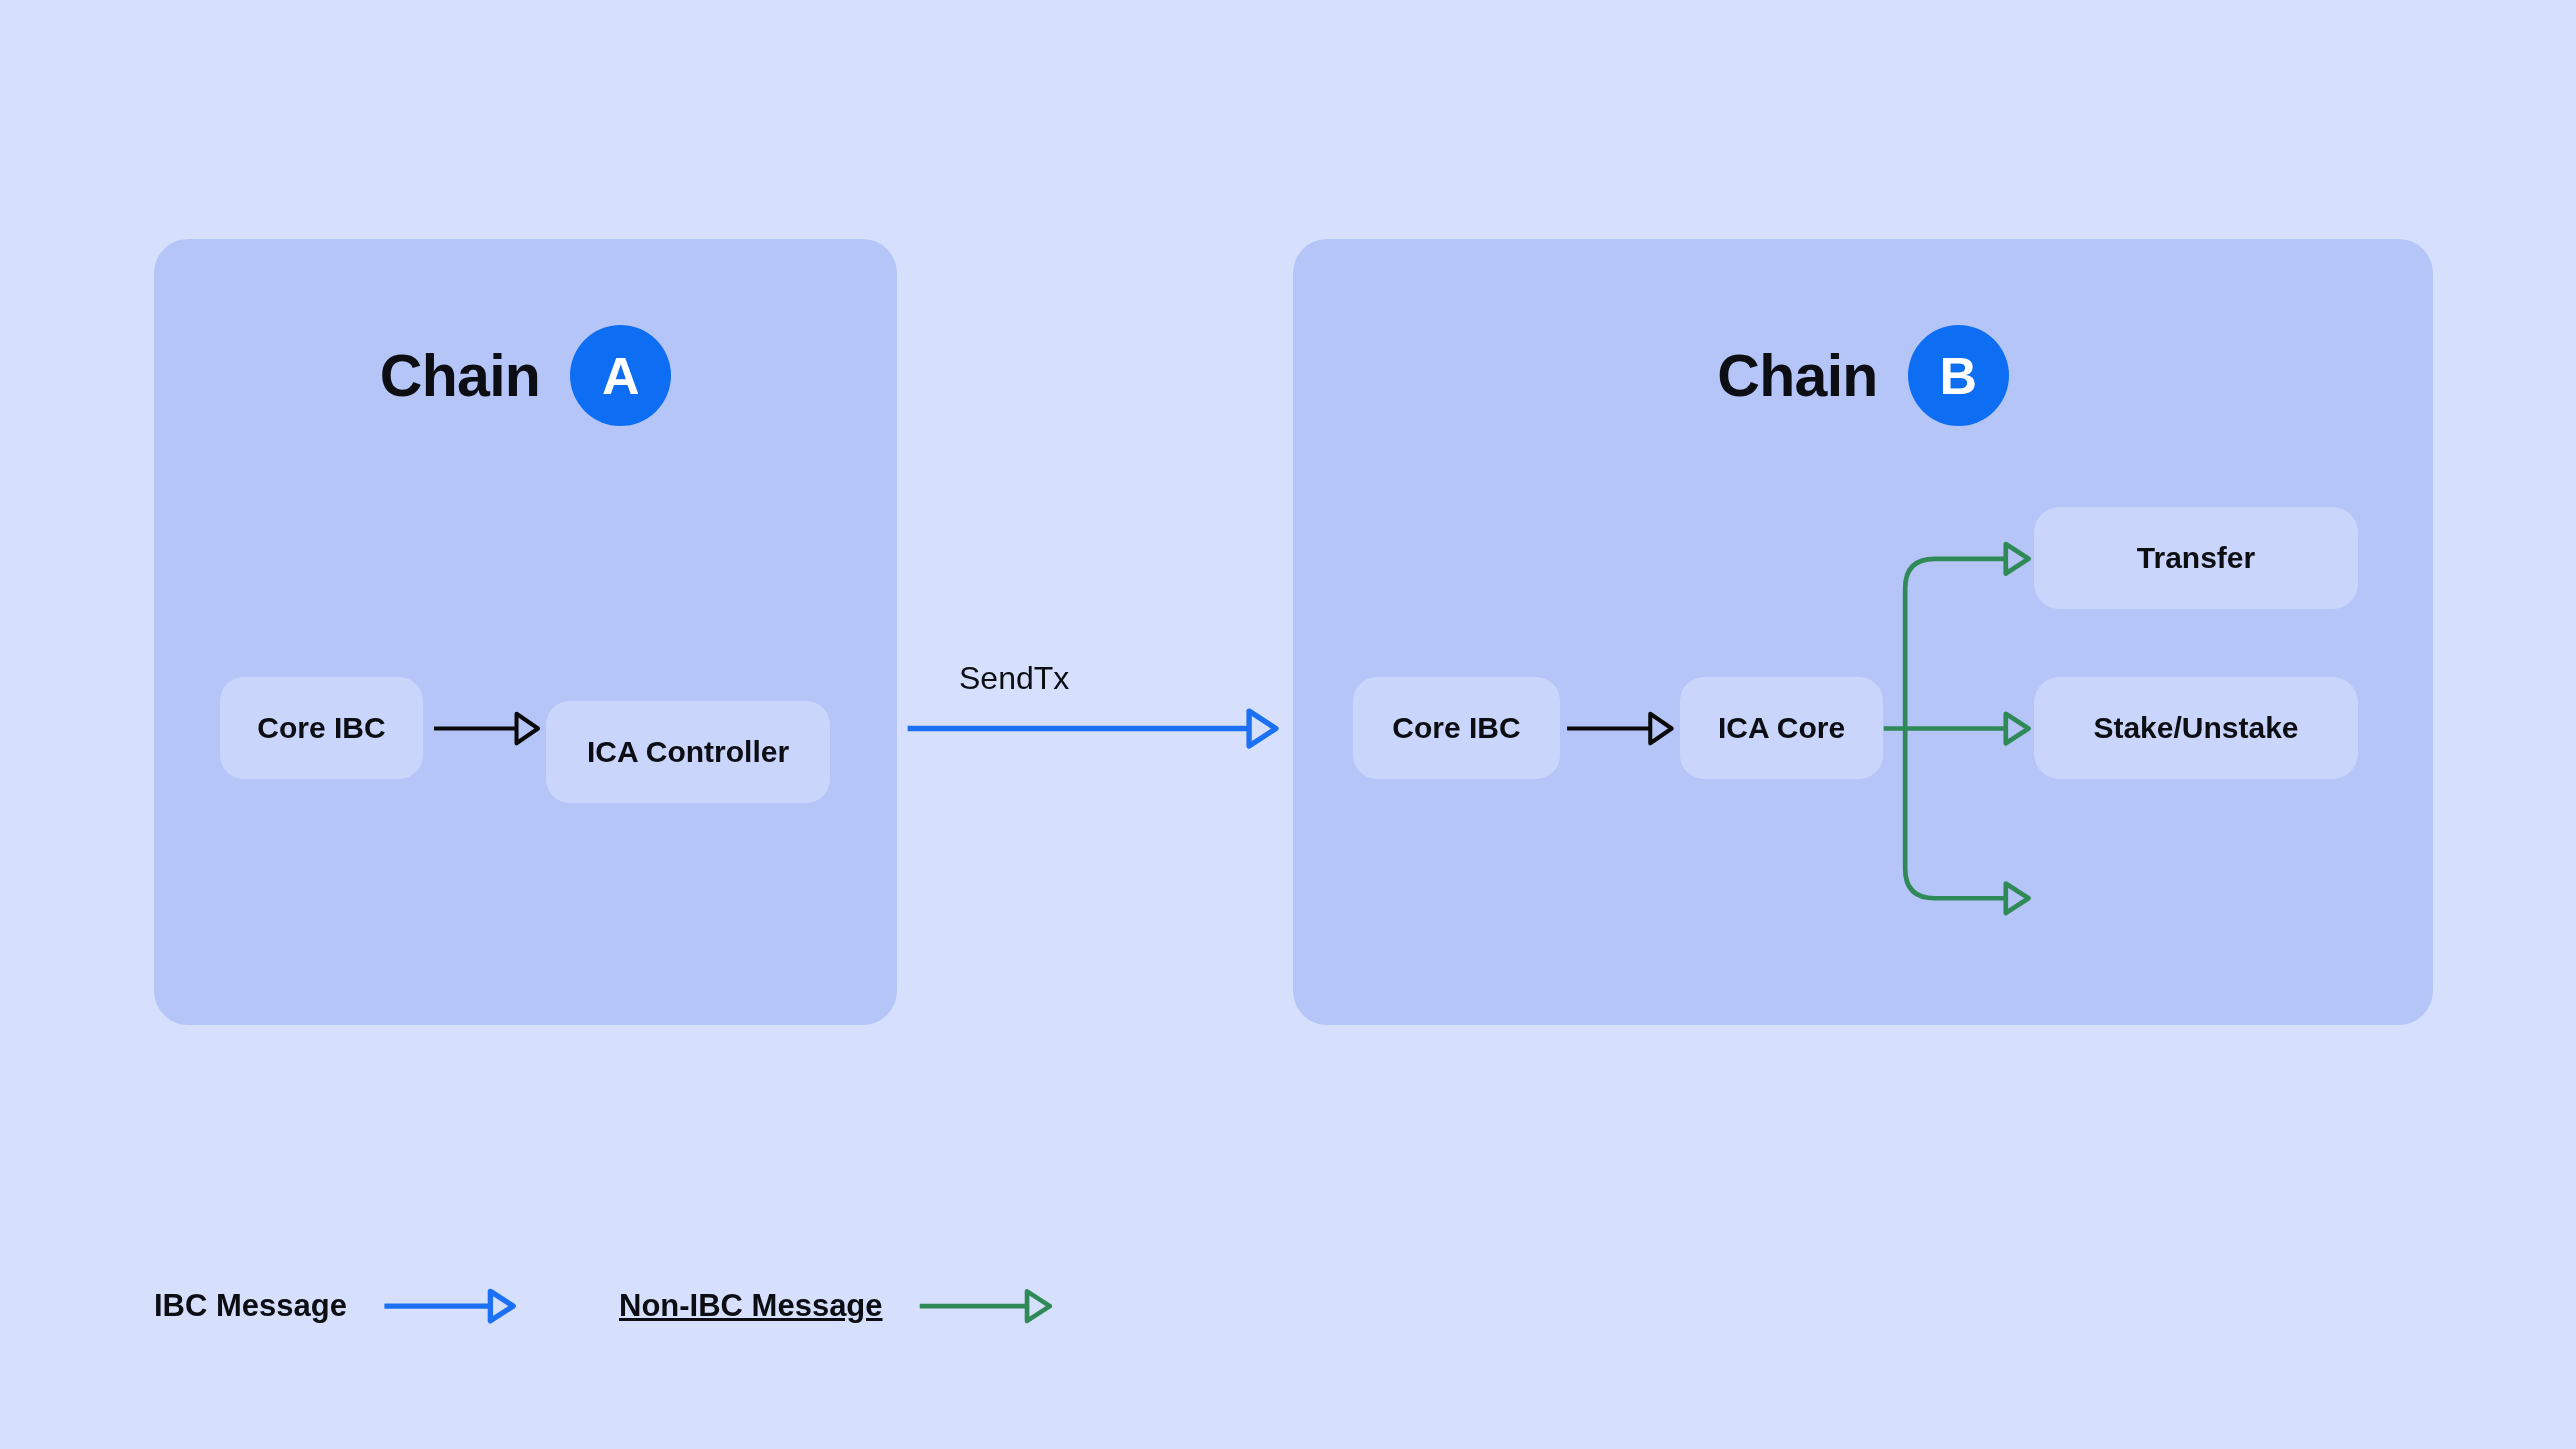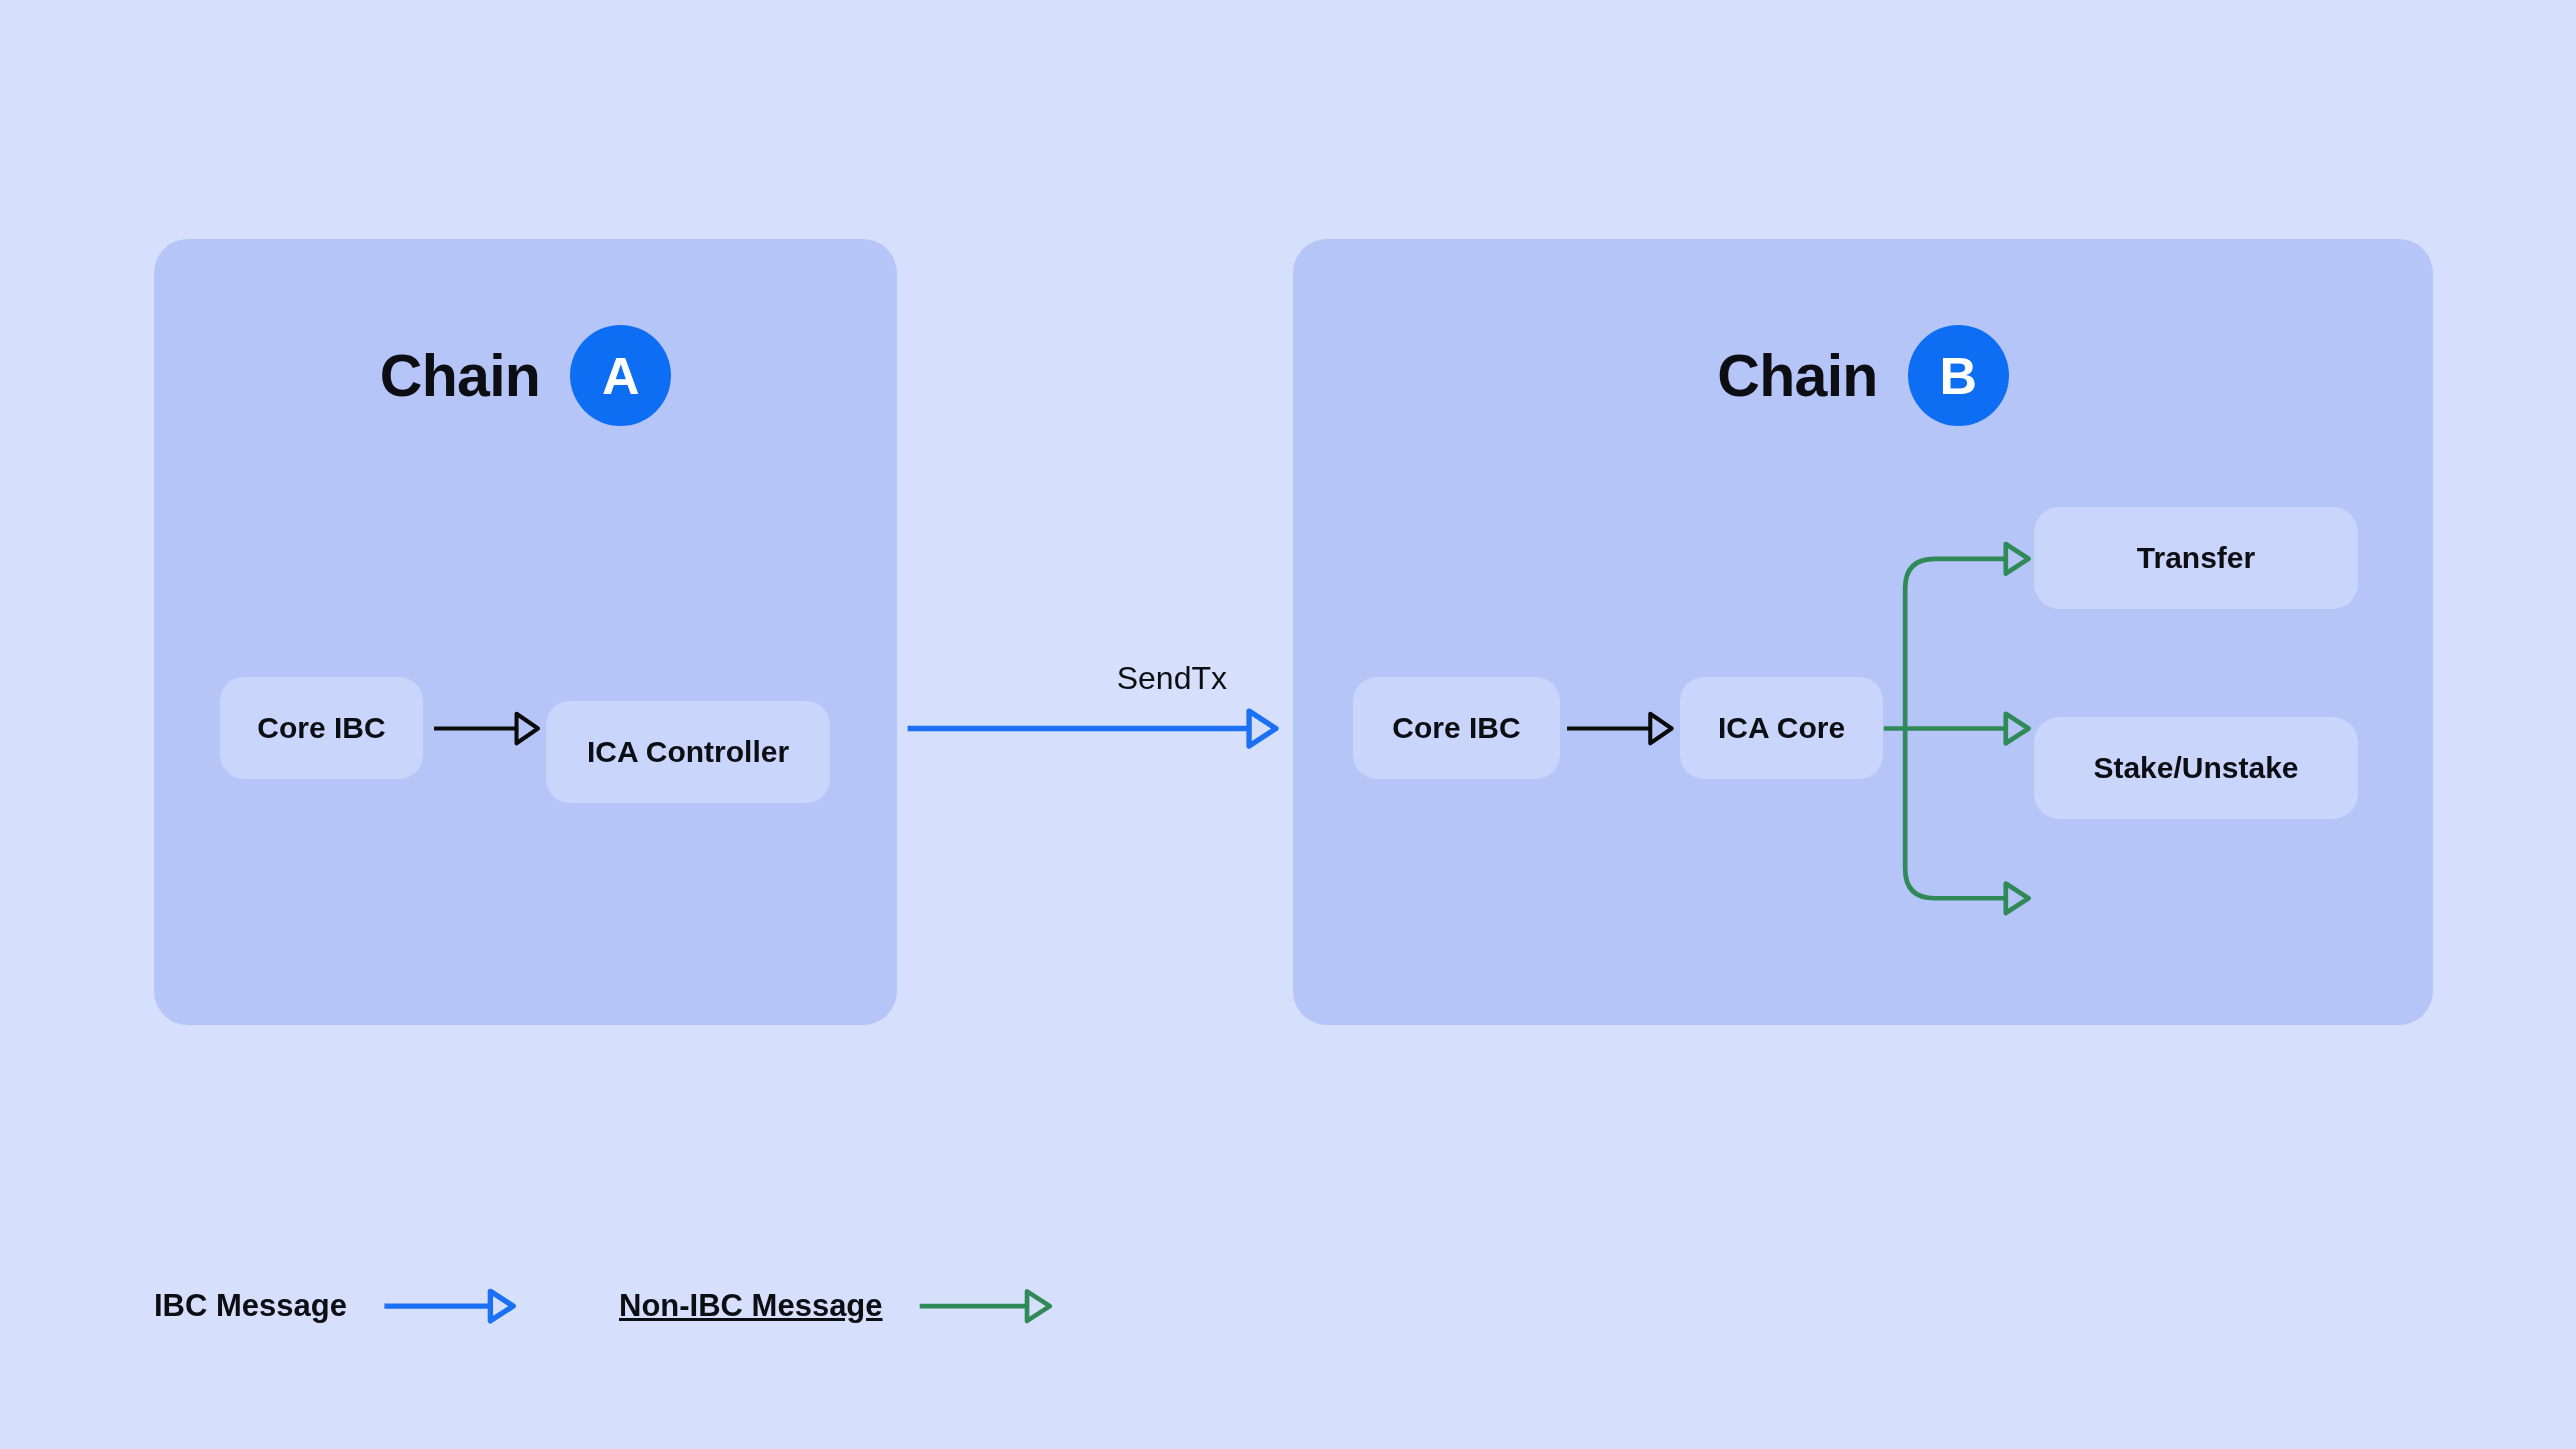--- a/index.html
+++ b/index.html
@@ -72,35 +72,35 @@
     font-weight:bold;
     color:var(--text);
     white-space:nowrap;
   }
   .node-core-ibc-a{left:66px;top:438px;width:203px;}
   .node-ica-controller{left:392px;top:462px;width:284px;}
   .node-core-ibc-b{left:60px;top:438px;width:207px;}
   .node-ica-host{left:387px;top:438px;width:203px;}
   .node-action{left:741px;width:324px;border-radius:25.5px;}
   .node-transfer{top:268px;}
-  .node-stake{top:438px;margin-top:40px;}
+  .node-stake{top:438px;}
   .node-swap{top:608px;}
 
   .arrows{position:absolute;left:0;top:0;width:2576px;height:1449px;pointer-events:none;}
   .arrows .shaft{fill:none;stroke-linejoin:round;}
   .arrows .head{fill:none;stroke-linejoin:round;stroke-linecap:round;}
   .stroke-plain{stroke:var(--plain-arrow);stroke-width:6;}
   .stroke-ibc{stroke:var(--ibc-arrow);stroke-width:8;}
   .stroke-nonibc{stroke:var(--non-ibc-arrow);stroke-width:7;}
 
   .sendtx-label{
     position:absolute;
     left:959px;top:660px;
     width:268px;
-    text-align:right;
+    text-align:left;
     font-size:32px;
     font-weight:normal;
     color:var(--text);
   }
 
   .legend-label{
     position:absolute;
     top:1286px;
     height:40px;
     line-height:40px;

